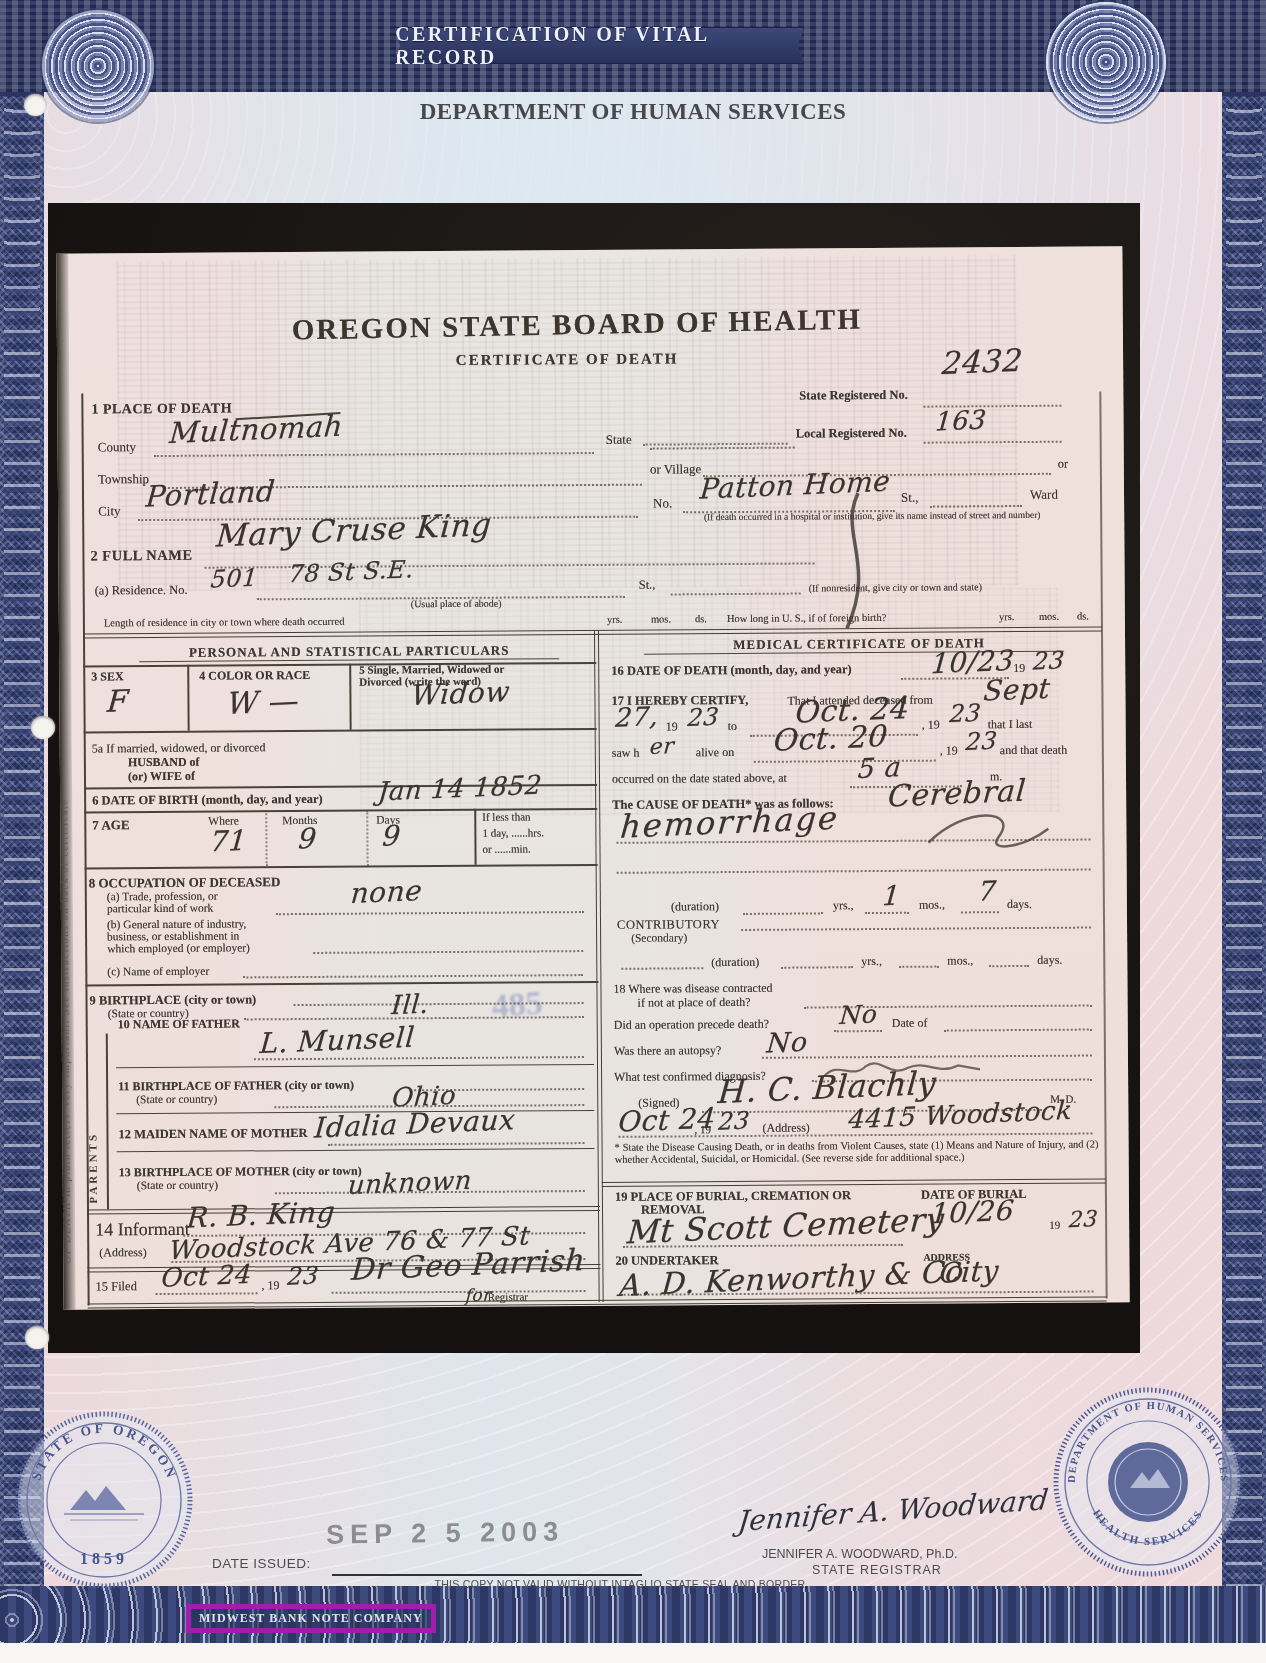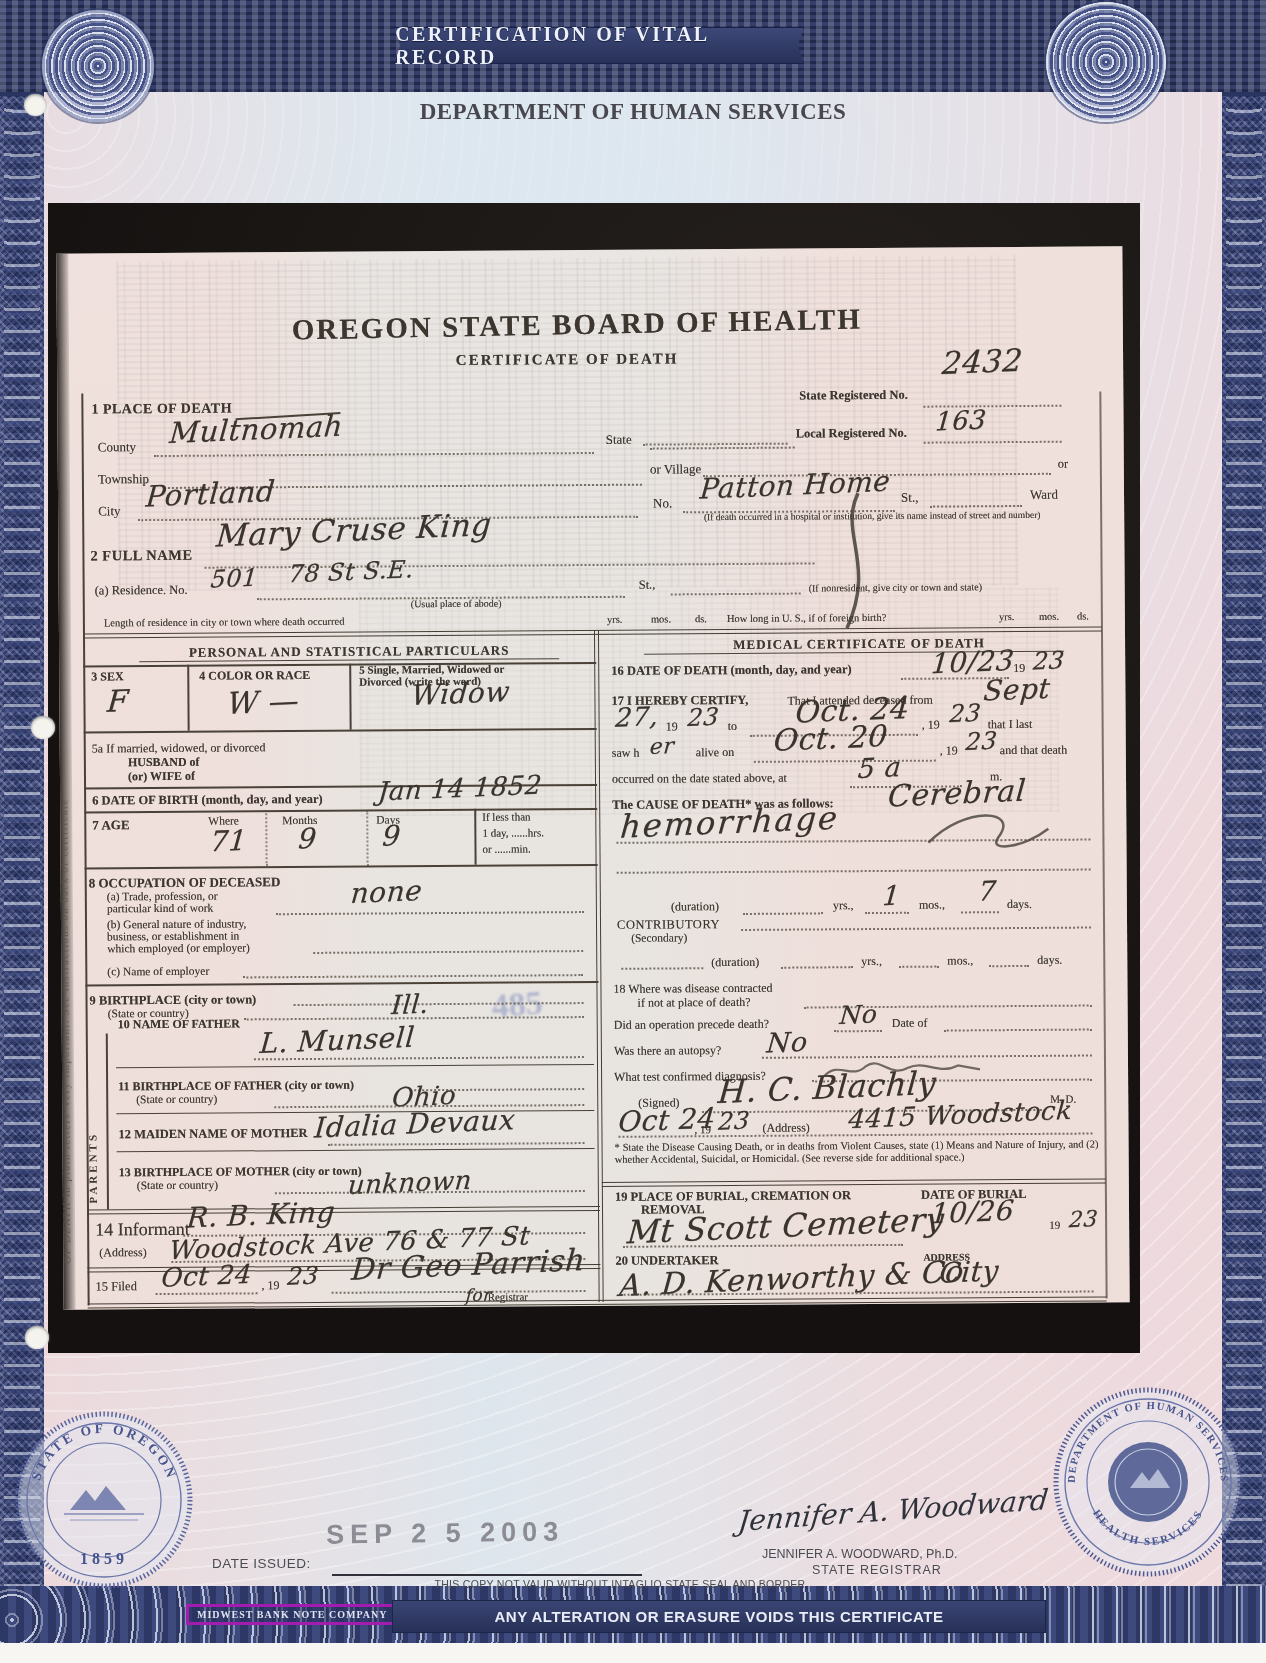--- a/index.html
+++ b/index.html
@@ -57,22 +57,22 @@
   .vdot{border-left:2px dotted rgba(82,72,60,.6);width:0;}
   .vside{writing-mode:vertical-rl;transform:rotate(180deg);font-family:"Liberation Serif",serif;font-size:10.5px;
      color:#5a544c;letter-spacing:1.5px;display:flex;gap:5px;opacity:.85;}
   .vparent{writing-mode:vertical-rl;transform:rotate(180deg);font-weight:bold;font-size:11px;letter-spacing:3px;color:#3c362f;}
   .foot-sans{font-family:"Liberation Sans",sans-serif;color:#4b4b52;}
   .stamp{font-family:"Liberation Sans",sans-serif;font-weight:bold;color:#85858d;letter-spacing:6px;font-size:27px;opacity:.92;transform:rotate(-.8deg);}
   .sig{font-family:"DejaVu Serif",serif;font-style:italic;font-size:28px;color:#2f323a;transform:rotate(-4deg) skewX(-10deg);white-space:nowrap;}
   .banner{position:absolute;left:392px;top:1600px;width:652px;height:31px;background:linear-gradient(#3a4573,#273158);
      border:1px solid #1c2547;display:flex;align-items:center;justify-content:center;}
   .banner span{font-family:"Liberation Sans",sans-serif;font-weight:bold;font-size:15px;letter-spacing:.5px;color:#eaedf7;}
-  .midwest{position:absolute;left:186px;top:1604px;font-family:"Liberation Serif",serif;font-weight:bold;font-size:10px;
-     letter-spacing:1px;color:#dfe3f0;border:3px solid #a21caf;padding:2px 8px;background:rgba(40,50,95,.6);}
+  .midwest{position:absolute;left:186px;top:1604px;font-family:"Liberation Serif",serif;font-weight:bold;font-size:12px;
+     letter-spacing:1px;color:#dfe3f0;border:5px solid #a21caf;padding:2px 8px;background:rgba(40,50,95,.6);}
   .hole{position:absolute;background:#f5f3ee;border-radius:50%;box-shadow:inset 0 1px 3px rgba(0,0,0,.4), 0 0 2px rgba(255,255,255,.6);}
   .seal-text{fill:#46538c;font-family:"Liberation Serif",serif;font-weight:bold;}
 </style>
 </head>
 <body>
 
 <div class="page">
   <div class="border-frame"></div>
   <div class="side-lace" style="left:4px"></div>
   <div class="side-lace" style="right:4px"></div>
@@ -356,23 +356,20 @@
 
   <span class="a stamp" style="left:326px;top:1518px">SEP 2 5 2003</span>
   <span class="a foot-sans" style="left:212px;top:1556px;font-size:13.5px;letter-spacing:.5px">DATE ISSUED:</span>
   <div class="a" style="left:332px;top:1574px;width:310px;height:2px;background:#30313a"></div>
   <span class="a sig" style="left:738px;top:1494px">Jennifer A. Woodward</span>
   <span class="a foot-sans" style="left:762px;top:1547px;font-size:12.5px">JENNIFER A. WOODWARD, Ph.D.</span>
   <span class="a foot-sans" style="left:812px;top:1563px;font-size:12.5px;letter-spacing:1px">STATE REGISTRAR</span>
   <div class="a foot-sans" style="left:385px;top:1578px;width:470px;font-size:10.5px;text-align:center;letter-spacing:.3px">THIS COPY NOT VALID WITHOUT INTAGLIO STATE SEAL AND BORDER</div>
 
   <div class="midwest">MIDWEST BANK NOTE COMPANY</div>
-  <div class="banner">
-    <span>ANY ALTERATION OR ERASURE VOIDS THIS CERTIFICATE</span>
-  </div>
 
   <svg class="a" style="left:12px;top:1408px" width="184" height="184" viewBox="0 0 184 184">
     <circle cx="92" cy="92" r="86" fill="rgba(228,232,242,.5)" stroke="#59659e" stroke-width="5" stroke-dasharray="1.5 2.5"></circle>
     <circle cx="92" cy="92" r="77" fill="none" stroke="#6b76aa" stroke-width="1.4"></circle>
     <circle cx="92" cy="92" r="57" fill="none" stroke="#6b76aa" stroke-width="1.2"></circle>
     <defs>
         <path id="lsTop" d="M 92 92 m -67 0 a 67 67 0 1 1 134 0"></path>
       </defs>
     <text class="seal-text" font-size="13.5" letter-spacing="3"><textPath href="#lsTop" startOffset="50%" text-anchor="middle">STATE OF OREGON</textPath></text>
     <path d="M58 102 l16 -20 l9 11 l11 -15 l20 24 z" fill="#5a66a0" opacity=".75"></path>

